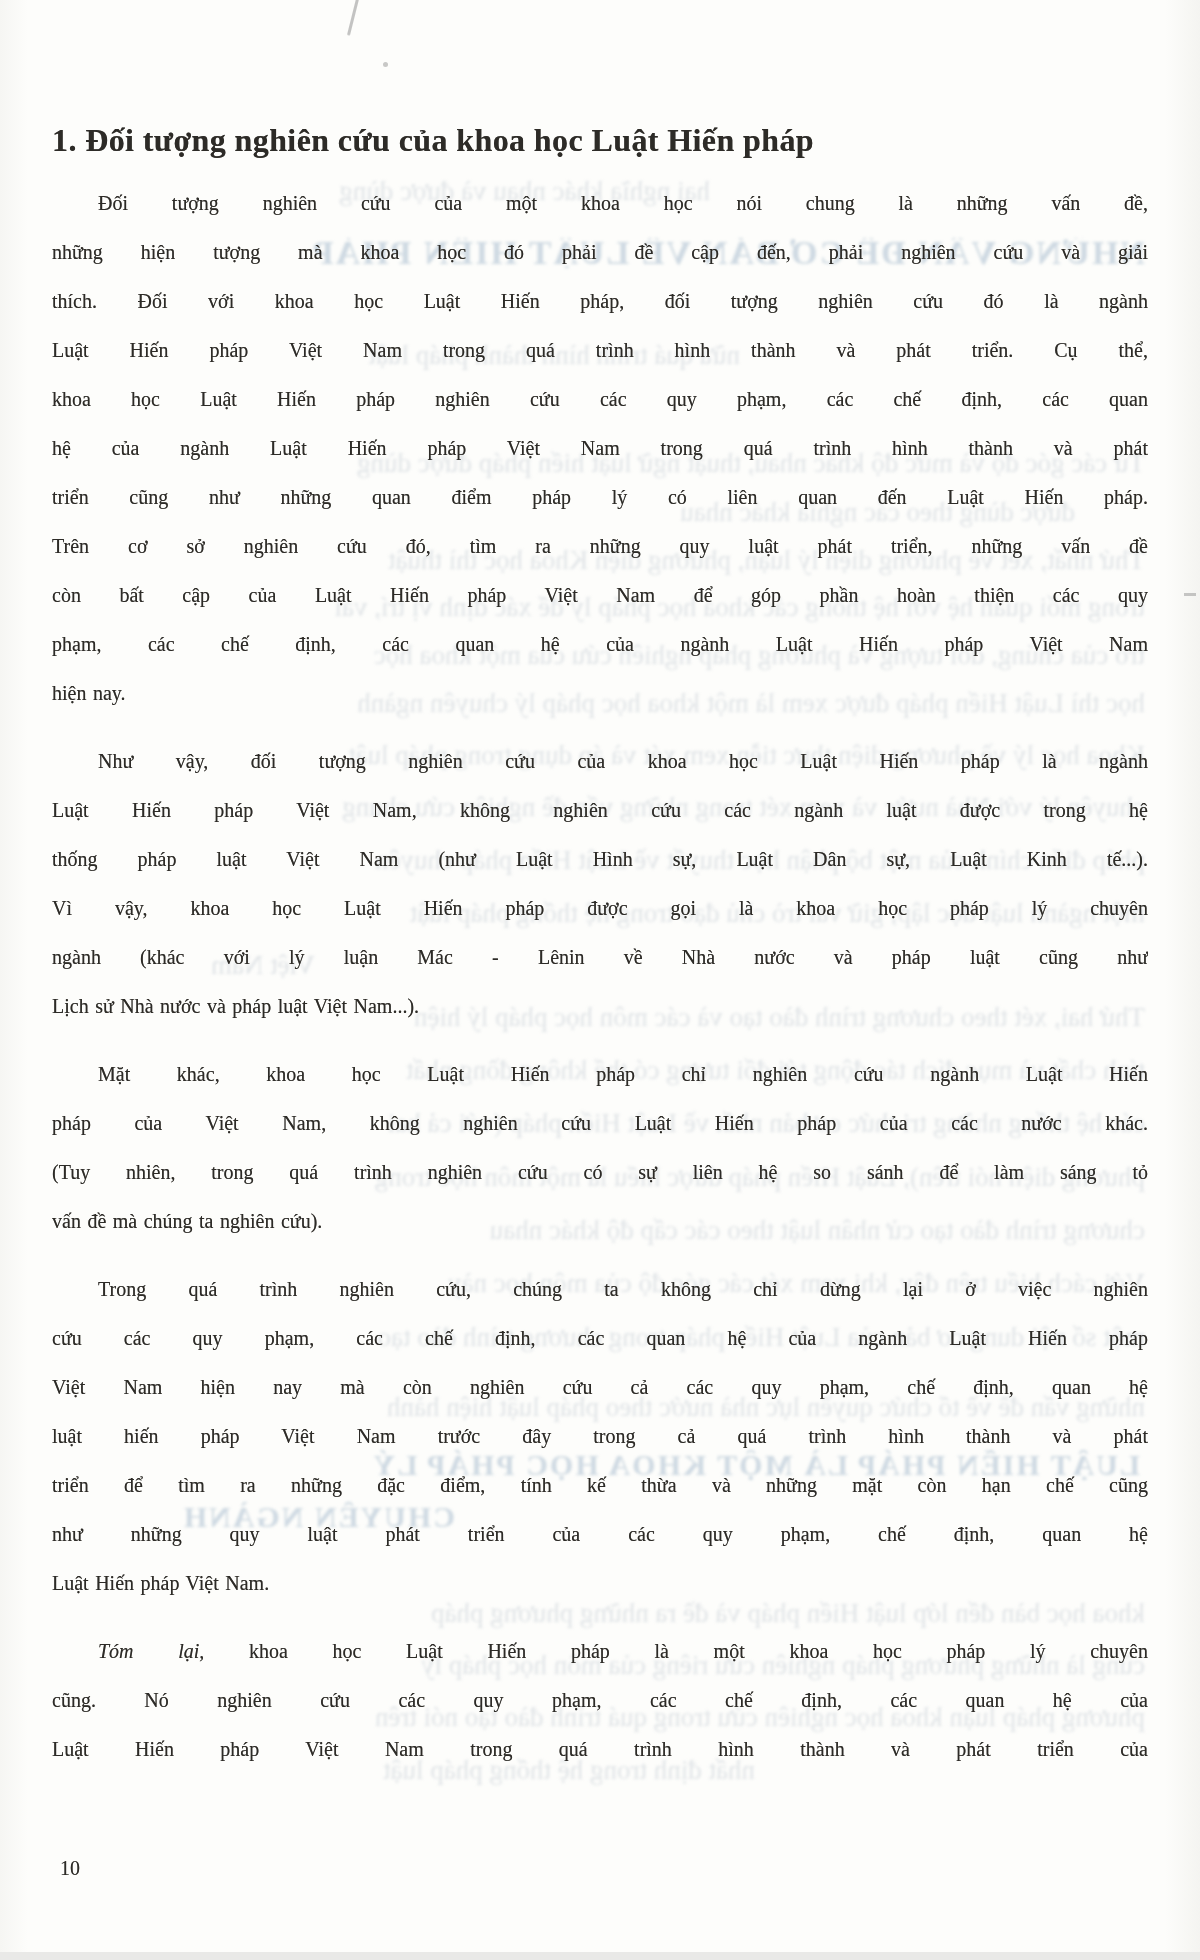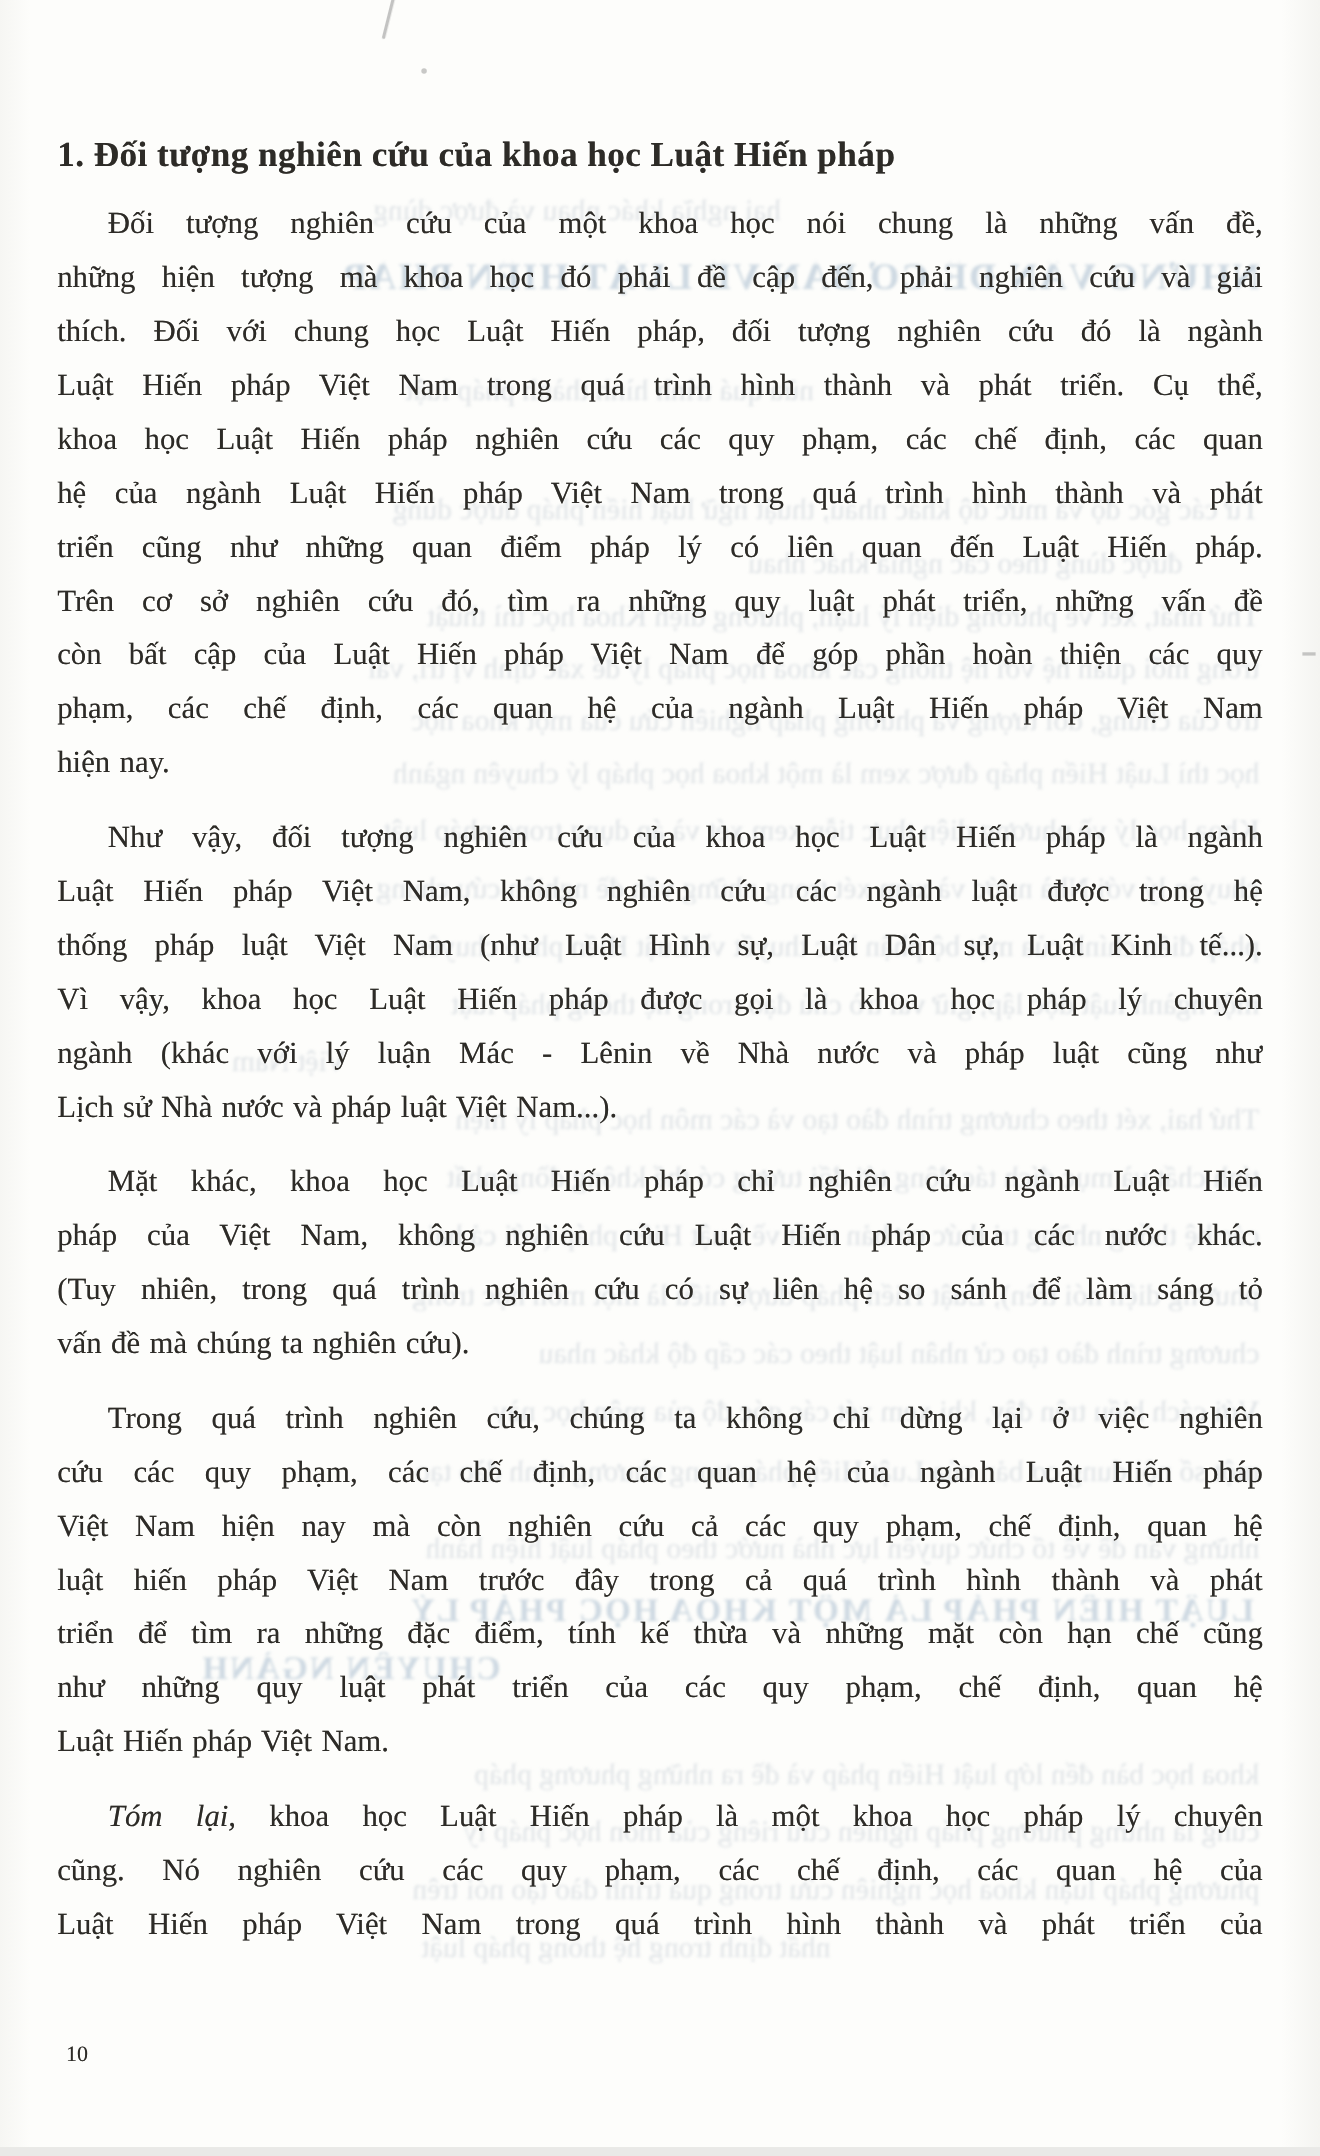--- a/index.html
+++ b/index.html
@@ -52,21 +52,21 @@
     font-size: 32px;
     font-weight: bold;
     line-height: 44px;
     letter-spacing: 0.4px;
     margin: 0 0 17px 0;
     text-shadow: 0 0 0.5px rgba(45, 43, 39, 0.6);
   }
   .para { margin: 0; }
   .para + .para { margin-top: 19px; }
   .bline {
-    font-size: 28px;
+    font-size: 20px;
     line-height: 49px;
     height: 49px;
     text-align: justify;
     text-align-last: justify;
     word-spacing: 1.5px;
     text-shadow: 0 0 0.4px rgba(45, 43, 39, 0.55);
     overflow: hidden;
   }
   .bline.ind { padding-left: 46px; }
   .bline.left { text-align-last: left; }
@@ -155,21 +155,21 @@
   <div class="ink-dot"></div>
   <div class="edge-dash"></div>
 
   <div class="content">
 
     <h1 class="heading">1. Đối tượng nghiên cứu của khoa học Luật Hiến pháp</h1>
 
     <div class="para">
       <div class="bline ind">Đối tượng nghiên cứu của một khoa học nói chung là những vấn đề,</div>
       <div class="bline">những hiện tượng mà khoa học đó phải đề cập đến, phải nghiên cứu và giải</div>
-      <div class="bline">thích. Đối với chung học Luật Hiến pháp, đối tượng nghiên cứu đó là ngành</div>
+      <div class="bline">thích. Đối với khoa học Luật Hiến pháp, đối tượng nghiên cứu đó là ngành</div>
       <div class="bline">Luật Hiến pháp Việt Nam trong quá trình hình thành và phát triển. Cụ thể,</div>
       <div class="bline">khoa học Luật Hiến pháp nghiên cứu các quy phạm, các chế định, các quan</div>
       <div class="bline">hệ của ngành Luật Hiến pháp Việt Nam trong quá trình hình thành và phát</div>
       <div class="bline">triển cũng như những quan điểm pháp lý có liên quan đến Luật Hiến pháp.</div>
       <div class="bline">Trên cơ sở nghiên cứu đó, tìm ra những quy luật phát triển, những vấn đề</div>
       <div class="bline">còn bất cập của Luật Hiến pháp Việt Nam để góp phần hoàn thiện các quy</div>
       <div class="bline">phạm, các chế định, các quan hệ của ngành Luật Hiến pháp Việt Nam</div>
       <div class="bline left">hiện nay.</div>
     </div>
 

